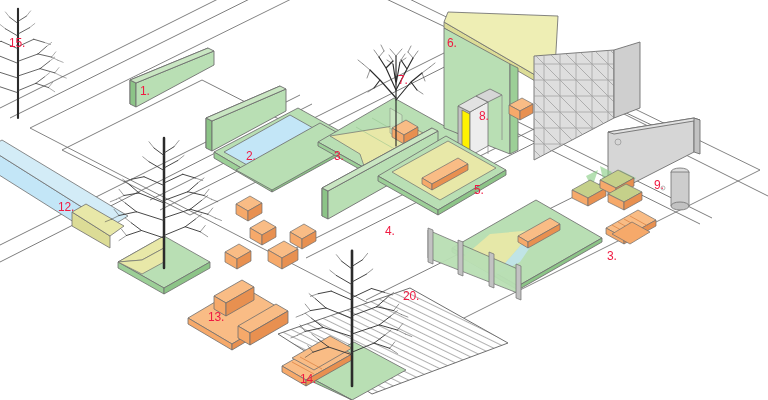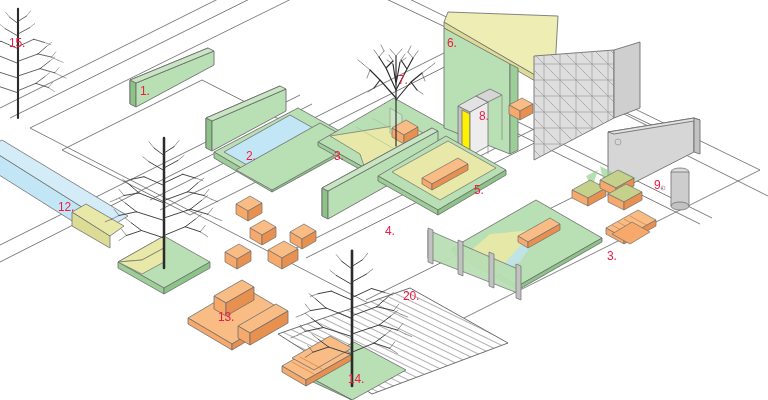--- a/index.html
+++ b/index.html
@@ -351,16 +351,16 @@
     <div class="lbl" style="left: 334px; top: 150px; color: rgb(240, 26, 66);">3.</div>
     <div class="lbl" style="left: 385px; top: 225px; color: rgb(240, 26, 66);">4.</div>
     <div class="lbl" style="left: 474px; top: 184px; color: rgb(240, 26, 66);">5.</div>
     <div class="lbl" style="left: 447px; top: 37px; color: rgb(240, 26, 66);">6.</div>
     <div class="lbl" style="left: 398px; top: 74px; color: rgb(240, 26, 66);">7.</div>
     <div class="lbl" style="left: 479px; top: 110px; color: rgb(240, 26, 66);">8.</div>
     <div class="lbl" style="left: 654px; top: 179px; color: rgb(240, 26, 66);">9.</div>
     <div class="lbl" style="left: 607px; top: 250px; color: rgb(240, 26, 66);">3.</div>
     <div class="lbl" style="left: 403px; top: 290px; color: rgb(240, 26, 66);">20.</div>
     <div class="lbl" style="left: 58px; top: 201px; color: rgb(240, 26, 66);">12.</div>
-    <div class="lbl" style="left: 218px; top: 311px; color: rgb(240, 26, 66);">13.</div>
-    <div class="lbl" style="left: 300px; top: 373px; color: rgb(240, 26, 66); margin-left: 48px;">14.</div>
+    <div class="lbl" style="left: 208px; top: 311px; color: rgb(240, 26, 66);">13.</div>
+    <div class="lbl" style="left: 300px; top: 373px; color: rgb(240, 26, 66);">14.</div>
     <div class="lbl" style="left: 9px; top: 37px; color: rgb(240, 26, 66);">15.</div>
   </div>
 
 </body></html>

